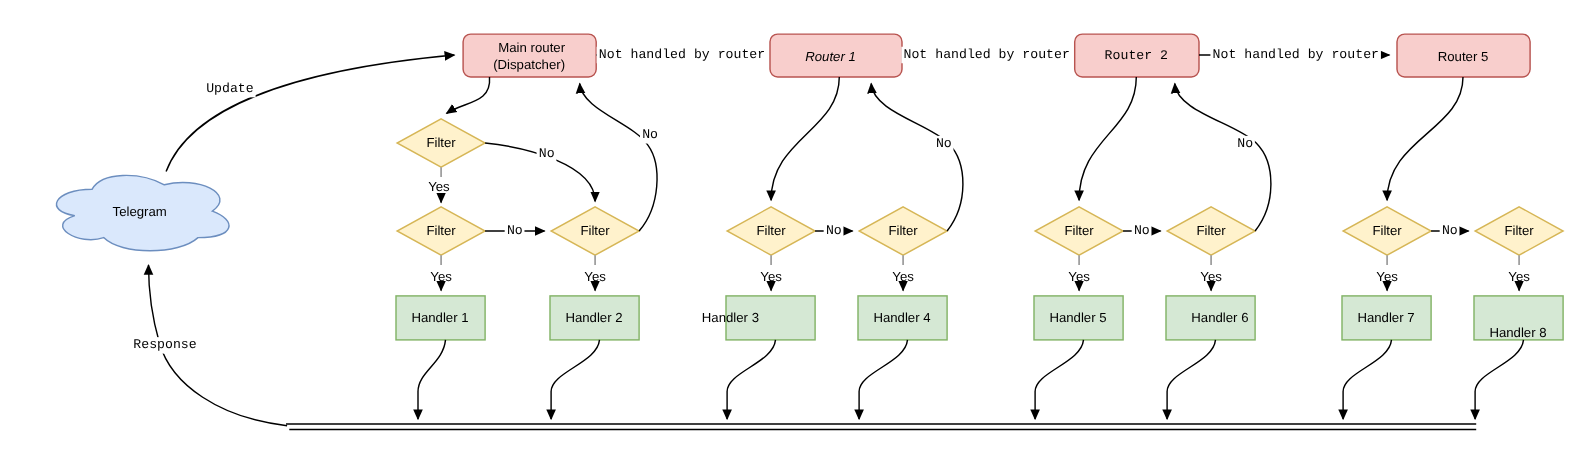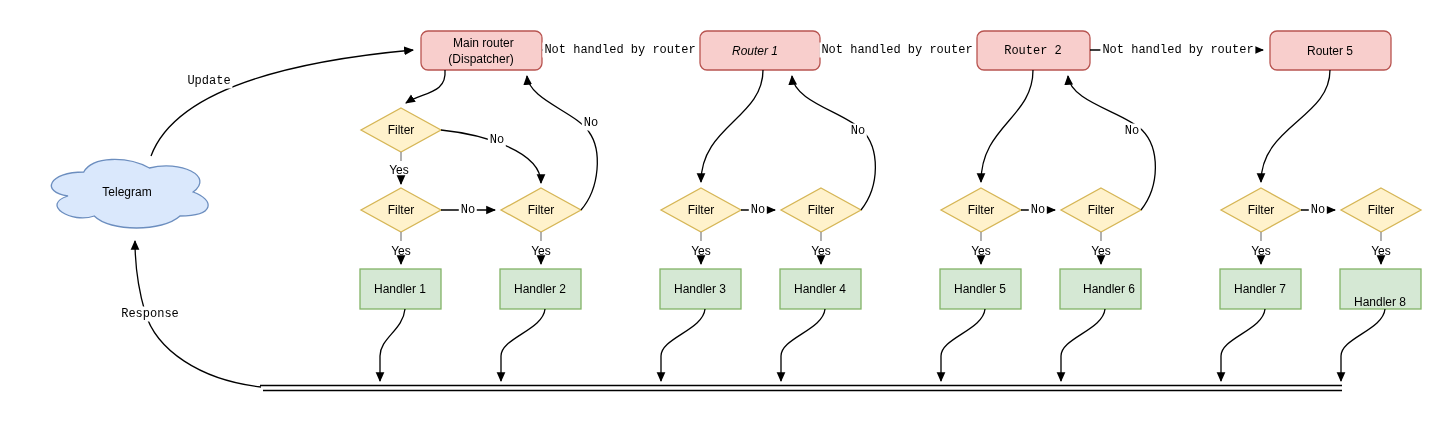--- a/index.html
+++ b/index.html
@@ -124,21 +124,21 @@
   <div class="lbl" style="left:541px;top:210px;">Filter</div>
   <div class="lbl" style="left:701px;top:210px;">Filter</div>
   <div class="lbl" style="left:821px;top:210px;">Filter</div>
   <div class="lbl" style="left:981px;top:210px;">Filter</div>
   <div class="lbl" style="left:1101px;top:210px;">Filter</div>
   <div class="lbl" style="left:1261px;top:210px;">Filter</div>
   <div class="lbl" style="left:1381px;top:210px;">Filter</div>
 
   <div class="lbl" style="left:400px;top:289px;">Handler 1</div>
   <div class="lbl" style="left:540px;top:289px;">Handler 2</div>
-  <div class="lbl" style="left:700px;top:289px;">Handler 3</div>
+  <div class="lbl" style="left:664px;top:289px;">Handler 3</div>
   <div class="lbl" style="left:820px;top:289px;">Handler 4</div>
   <div class="lbl" style="left:980px;top:289px;">Handler 5</div>
   <div class="lbl" style="left:1100px;top:289px;padding-left:18px;">Handler 6</div>
   <div class="lbl" style="left:1260px;top:289px;">Handler 7</div>
   <div class="lbl" style="left:1380px;top:302px;">Handler 8</div>
 
   <div class="lbl bg" style="left:209px;top:81px;">Update</div>
   <div class="lbl bg" style="left:150px;top:314px;">Response</div>
   <div class="lbl bg" style="left:620px;top:50px;">Not handled by router</div>
   <div class="lbl bg" style="left:897px;top:50px;">Not handled by router</div>

